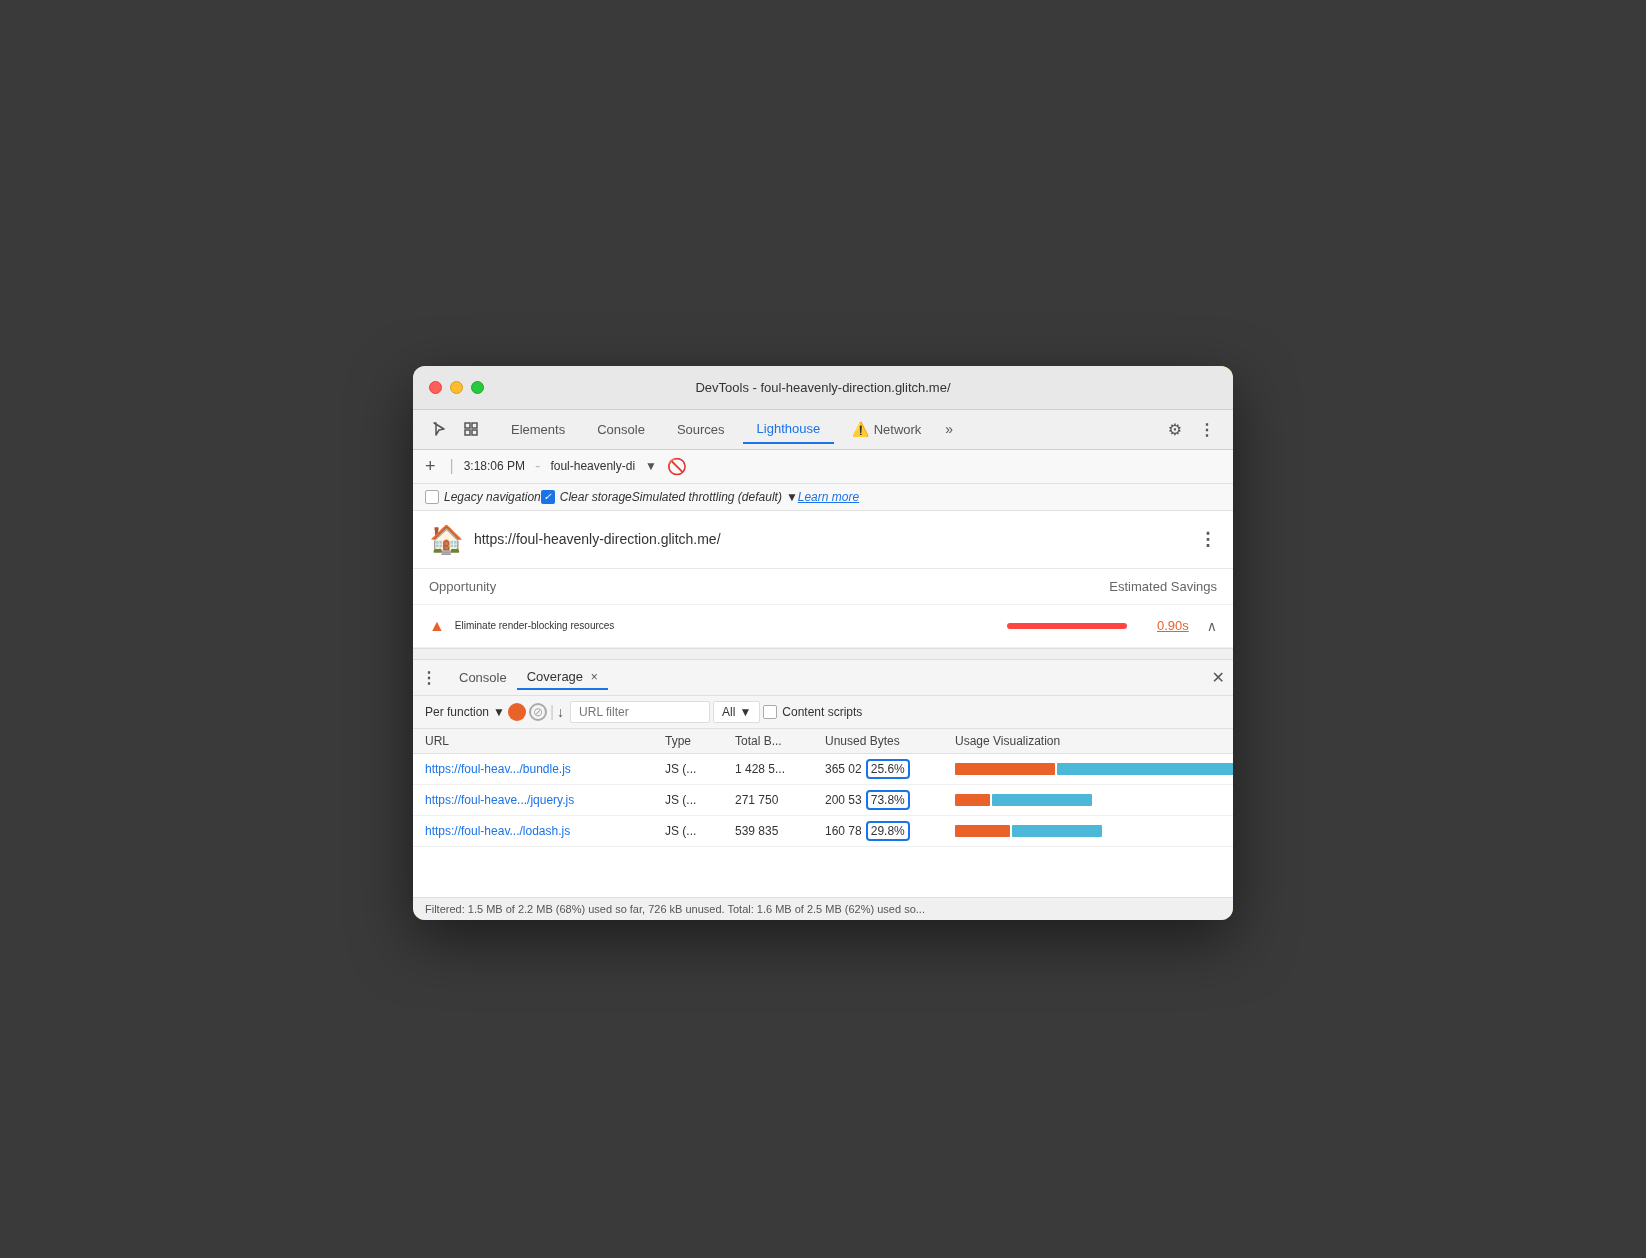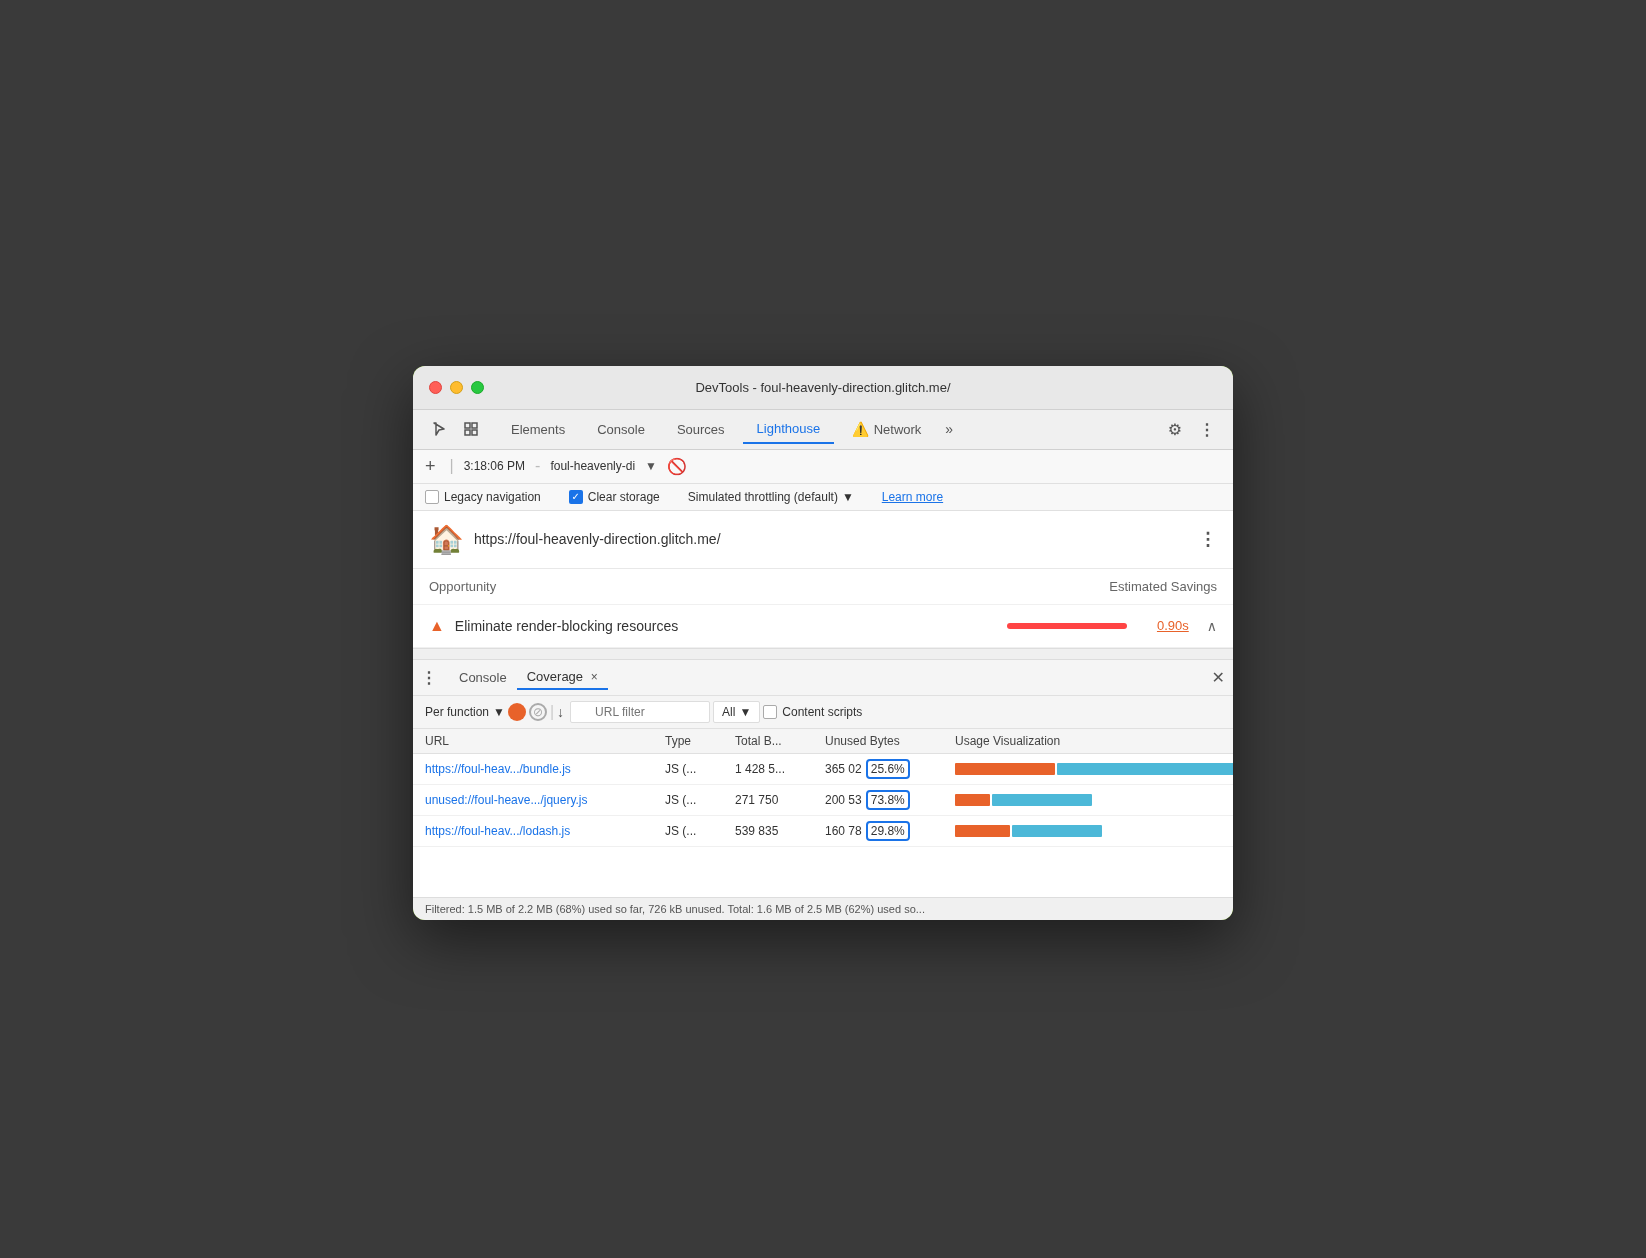--- a/index.html
+++ b/index.html
@@ -151,24 +151,25 @@
       font-size: 16px;
       color: #555;
       cursor: pointer;
     }
     
     .options-bar {
       background: #f8f8f8;
       padding: 6px 12px;
       display: flex;
       align-items: center;
-      gap: 28px;
+      gap: 0;
       border-bottom: 1px solid #e0e0e0;
       font-size: 12px;
       color: #333;
+      font-style: italic;
     }
     .checkbox-item {
       display: flex;
       align-items: center;
       gap: 5px;
     }
     .checkbox-unchecked {
       width: 14px;
       height: 14px;
       border: 1px solid #aaa;
@@ -240,21 +241,21 @@
     
     .opportunity-row {
       background: white;
       padding: 12px 16px;
       display: flex;
       align-items: center;
       gap: 10px;
       border-bottom: 1px solid #f0f0f0;
     }
     .opp-warning { color: #e8622a; font-size: 16px; }
-    .opp-title { font-size: 14px; color: #333; flex: 1; }
+    .opp-title { font-size: 10px; color: #333; flex: 1; }
     .opp-bar-container { width: 140px; }
     .opp-bar {
       height: 6px;
       background: #ff4444;
       border-radius: 3px;
     }
     .opp-savings { font-size: 13px; color: #e8622a; margin-right: 8px; text-decoration: underline; }
     .opp-chevron { font-size: 14px; color: #666; cursor: pointer; }
     
     .panel-divider { height: 12px; background: #f0f0f0; border-top: 1px solid #ddd; border-bottom: 1px solid #ddd; }
@@ -334,21 +335,21 @@
     }
     .toolbar-divider { color: #ccc; }
     .download-btn {
       font-size: 14px;
       color: #555;
       cursor: pointer;
     }
     .url-filter {
       border: 1px solid #ddd;
       background: white;
-      padding: 3px 24px;
+      padding: 3px 8px;
       font-size: 12px;
       color: #999;
       border-radius: 2px;
       width: 140px;
     }
     .all-select {
       display: flex;
       align-items: center;
       gap: 4px;
       border: 1px solid #ddd;
@@ -569,21 +570,21 @@
         <span class="unused-text">365 02</span>
         <span class="percent-highlighted">25.6%</span>
       </div>
       <div class="usage-bar-container">
         <div class="usage-bar-used" style="width: 100px;"></div>
         <div class="usage-bar-unused" style="width: 220px;"></div>
       </div>
     </div>
 
     <div class="cov-table-row">
-      <span class="cell-url">unused://foul-heave.../jquery.js</span>
+      <span class="cell-url">https://foul-heave.../jquery.js</span>
       <span>JS (...</span>
       <span>271 750</span>
       <div class="unused-bytes-cell">
         <span class="unused-text">200 53</span>
         <span class="percent-highlighted">73.8%</span>
       </div>
       <div class="usage-bar-container">
         <div class="usage-bar-used" style="width: 35px;"></div>
         <div class="usage-bar-unused" style="width: 100px;"></div>
       </div>

